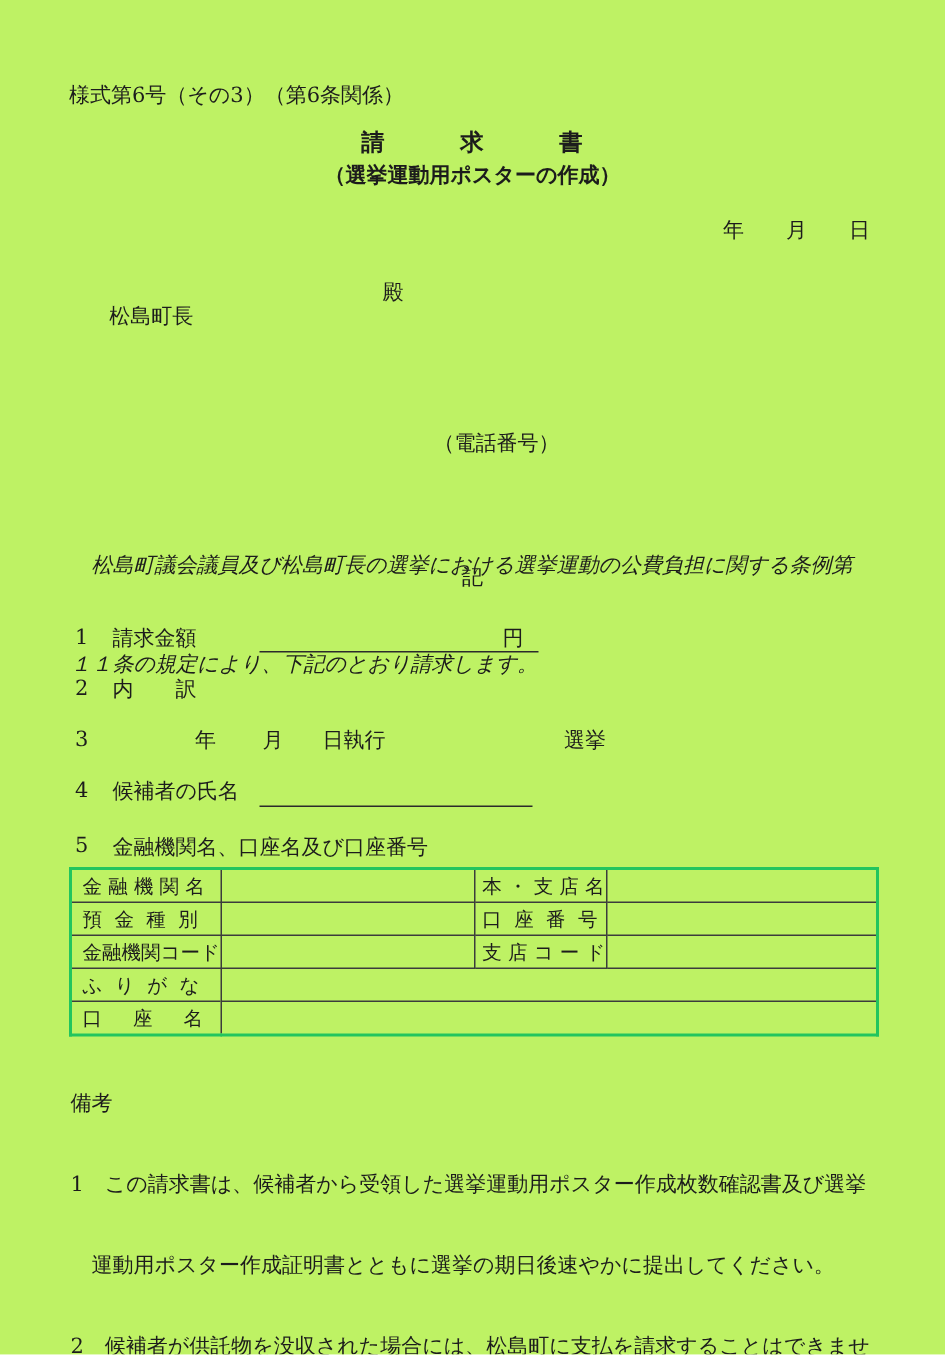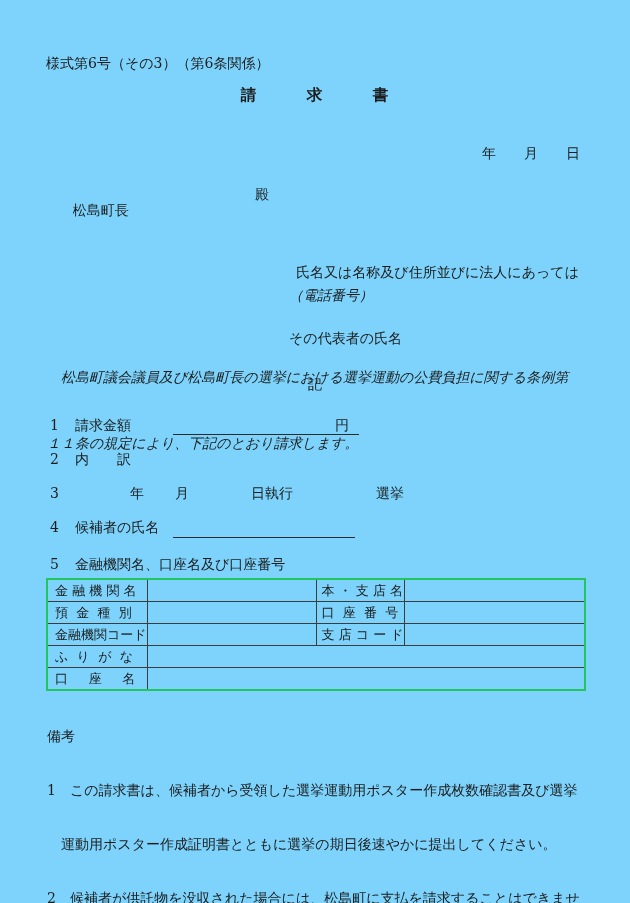--- a/index.html
+++ b/index.html
@@ -1,19 +1,19 @@
 <!DOCTYPE html>
 <html><head>
 <meta charset="utf-8">
 <style>
   html,body { margin:0; padding:0; background:#ffffff; }
   .page {
     position:relative;
     width:630px; height:903px;
-    background:#7dd3fc;
+    background:#bef264;
     font-family:"DejaVu Serif","Liberation Serif",serif;
     color:#1c1c1c;
     font-size:14px;
     overflow:hidden;
   }
   .abs { position:absolute; white-space:pre; }
   .centered { left:0; width:100%; text-align:center; }
   .bold { font-weight:bold; }
 
   .form-number { top:55px; left:46px; }
@@ -21,21 +21,21 @@
   .subtitle-line { top:108px; font-size:14px; }
   .date-line { top:145px; right:50px; }
 
   .addressee-row { top:186px; left:55px; right:47px; height:20px; }
   .addressee-row .honorific { position:absolute; left:200px; top:0; }
 
   .name-note { top:217px; left:289px; line-height:22px; }
   .name-note .l1 { padding-left:7px; white-space:pre; }
   .name-note .l2 { white-space:pre; }
 
-  .phone-label { top:287px; left:289px;font-style:italic; }
+  .phone-label { top:287px; left:289px; }
 
   .body-par { top:322px; left:47px; width:537px; line-height:22px; }
   .body-par div { white-space:pre;font-style:italic; }
 
   .ki-heading { top:376px; }
 
   .item { position:absolute; left:47px; right:30px; height:21px; }
   .item span { position:absolute; top:0; white-space:pre; }
   .item .no { left:3px; }
   .item-1 { top:417px; }
@@ -46,21 +46,21 @@
   .item .lab { left:28px; }
   .item .val { left:126px; }
   .fill-rule {
     left:126px; display:inline-block;
     border-bottom:1px solid #2b2b2b;
     height:18px; text-align:right;
   }
   .rule-amount { width:186px; padding-right:10px; box-sizing:border-box; }
   .rule-name { width:182px; }
   .item-3 .y { left:83px; } .item-3 .m { left:128px; }
-  .item-3 .d { left:168px;margin-left:36px; } .item-3 .e { left:313px;margin-left:16px; }
+  .item-3 .d { left:168px; } .item-3 .e { left:313px;margin-left:16px; }
 
   table.bank-table {
     position:absolute; top:578px; left:46px;
     width:538px; table-layout:fixed; border-collapse:collapse;
     border:2px solid #22c55e; font-size:13px; color:#1c1c1c;
   }
   table.bank-table td {
     border:1px solid #3c3c3c; height:21px;
     padding:0 4px; white-space:pre; overflow:hidden;
   }
@@ -72,32 +72,29 @@
   .notes div { white-space:pre; }
 </style>
 </head>
 <body>
 
 <div class="page">
 
   <div class="abs form-number">様式第6号（その3）（第6条関係）</div>
 
   <div class="abs centered bold title-line">請　　　求　　　書</div>
+  <div class="abs centered bold subtitle-line">（選挙運動用ポスターの作成）</div>
 
   <div class="abs date-line">年　　月　　日</div>
 
   <div class="abs addressee-row">
     <span>松島町長</span>
     <span class="honorific">殿</span>
   </div>
 
-  <div class="abs name-note">
-    <div class="l1">氏名又は名称及び住所並びに法人にあっては</div>
-    <div class="l2">その代表者の氏名</div>
-  </div>
 
   <div class="abs phone-label">（電話番号）</div>
 
   <div class="abs body-par">
     <div>　松島町議会議員及び松島町長の選挙における選挙運動の公費負担に関する条例第</div>
     <div>１１条の規定により、下記のとおり請求します。</div>
   </div>
 
   <div class="abs centered ki-heading">記</div>
 

